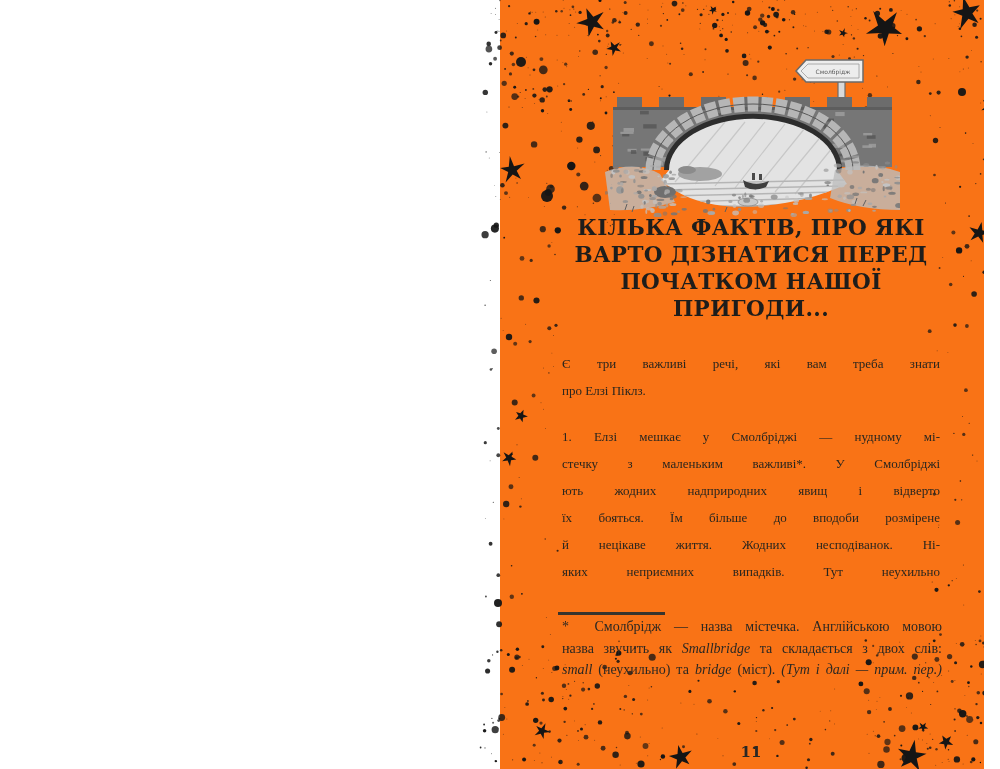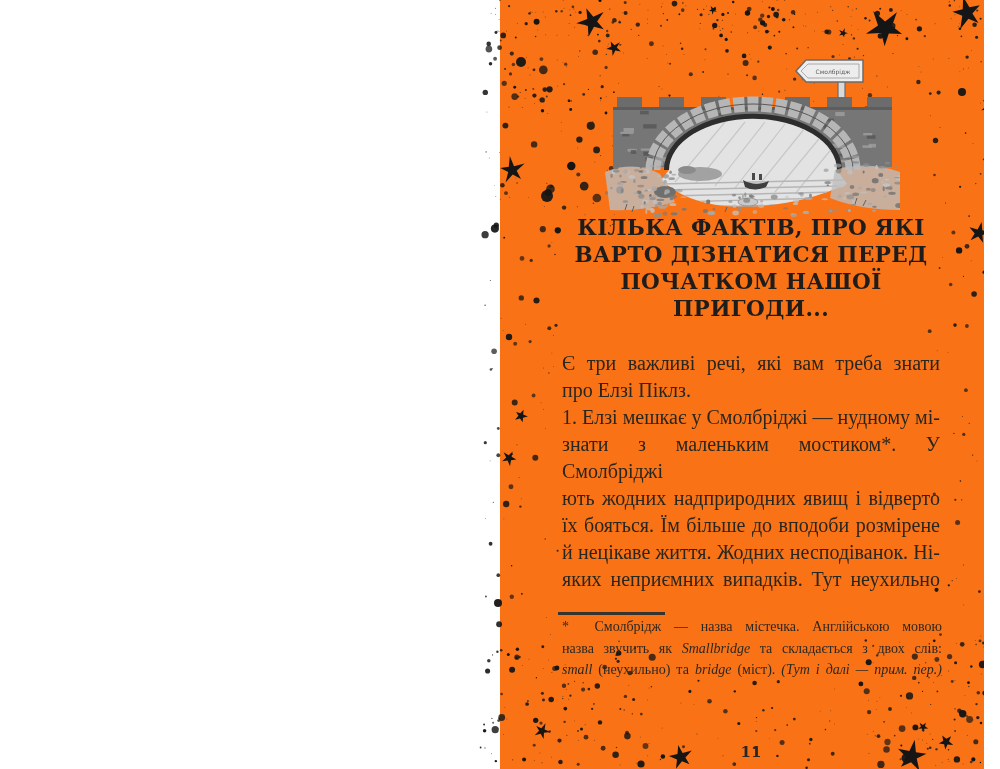--- a/index.html
+++ b/index.html
@@ -18,23 +18,23 @@
     position:absolute; left:42px; top:214px; width:418px;
     text-align:center;
     font-family:"DejaVu Serif", serif;
     font-weight:700; font-size:21.5px; line-height:27px;
     letter-spacing:0.4px; color:#1e1d1b;
   }
   .chapter-title .tl { display:block; }
 
   .body-text {
     position:absolute; left:62px; top:350px; width:378px;
-    font-size:20px; line-height:27px; color:#29261f;
+    font-size:13px; line-height:27px; color:#29261f;
   }
-  .body-text .para + .para { }
+  .body-text .para + .para { margin-top:19px; }
 
   .tline { text-align:justify; text-align-last:justify; }
   .tline.no-just { text-align-last:left; }
   .it { font-style:italic; }
 
   .footnote-rule {
     position:absolute; left:58px; top:612px; width:107px; height:2.5px;
     background:#37342e;
   }
   .footnote {
@@ -1156,21 +1156,21 @@
       <span class="tl">ПОЧАТКОМ НАШОЇ ПРИГОДИ...</span>
     </div>
 
     <div class="body-text">
       <div class="para">
           <div class="tline"><span>Є три важливі речі, які вам треба знати</span></div>
           <div class="tline no-just"><span>про Елзі Піклз.</span></div>
         </div>
       <div class="para">
           <div class="tline"><span>1. Елзі мешкає у Смолбріджі — нудному мі-</span></div>
-          <div class="tline"><span>знати з маленьким мостиком*. У Смолбріджі</span></div>
+          <div class="tline"><span>стечку з маленьким важливі*. У Смолбріджі</span></div>
           <div class="tline"><span>ють жодних надприродних явищ і відверто</span></div>
           <div class="tline"><span>їх бояться. Їм більше до вподоби розмірене</span></div>
           <div class="tline"><span>й нецікаве життя. Жодних несподіванок. Ні-</span></div>
           <div class="tline"><span>яких неприємних випадків. Тут неухильно</span></div>
         </div>
     </div>
 
     <div class="footnote-rule"></div>
     <div class="footnote">
         <div class="tline"><span>*&nbsp;&nbsp;Смолбрідж — назва містечка. Англійською мовою</span></div>

